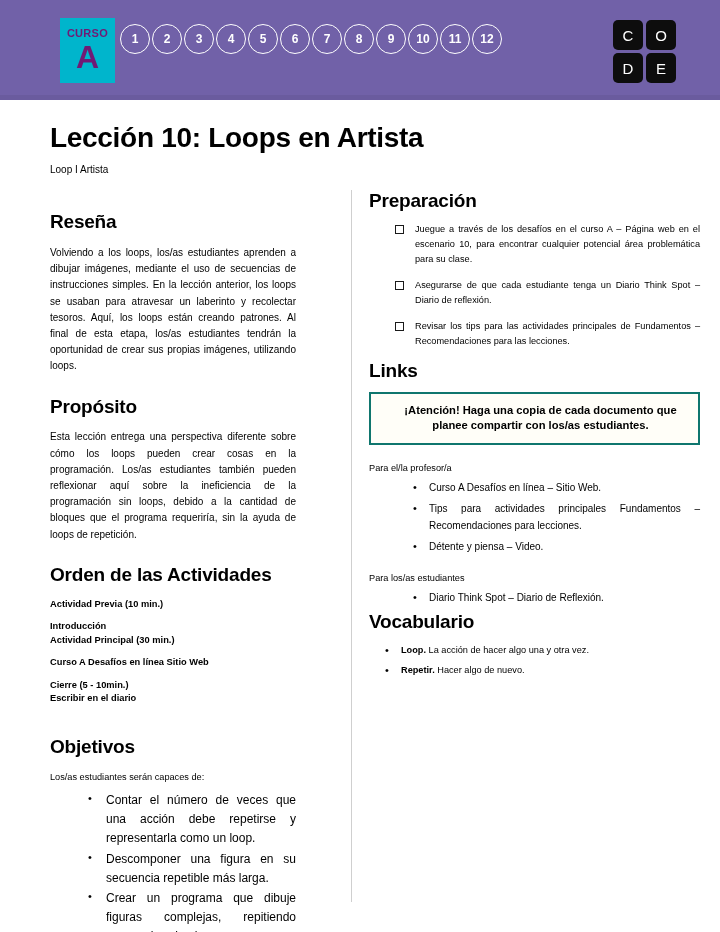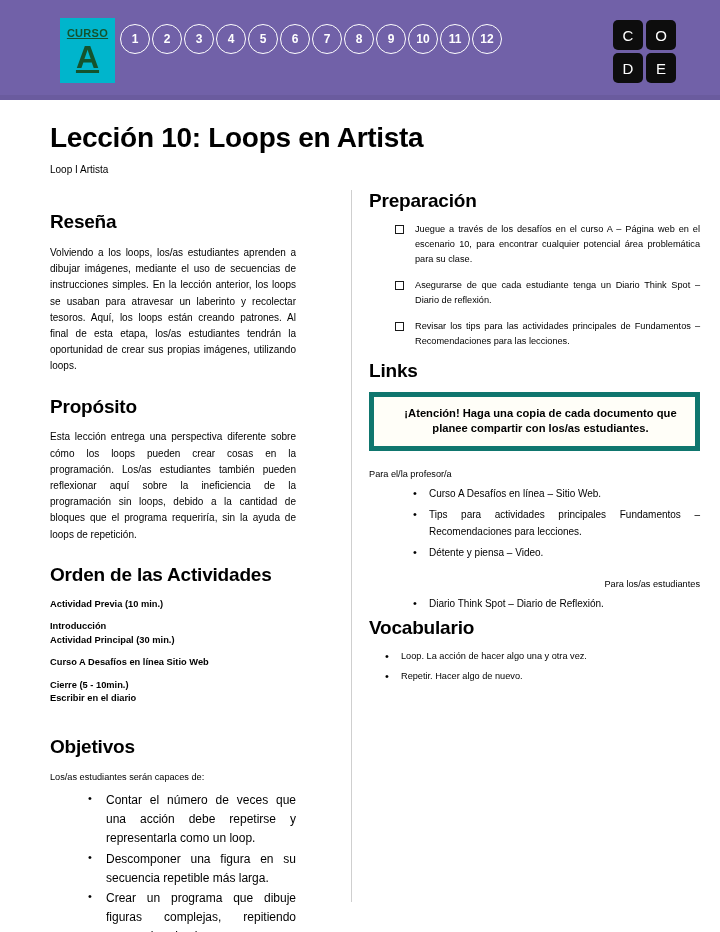--- a/index.html
+++ b/index.html
@@ -35,22 +35,21 @@
     position: absolute;
     left: 60px;
     top: 18px;
     width: 55px;
     height: 65px;
     background: #00b5cc;
     display: flex;
     flex-direction: column;
     align-items: center;
     justify-content: center;
-    color: #14532d;
-    text-decoration: underline;
+    color: #701a75;
   }
   .course-badge .curso-word {
     font-size: 11px;
     font-weight: bold;
     letter-spacing: 0.3px;
     line-height: 1;
     margin-bottom: 2px;
   }
   .course-badge .curso-letter {
     font-size: 32px;
@@ -222,39 +221,39 @@
     position: absolute;
     left: -20px;
     top: 3px;
     width: 7px;
     height: 7px;
     border: 1.1px solid #1a1a1a;
     background: #ffffff;
   }
 
   .attention-box {
-    border: 5px solid #0f766e;
+    border: 2px solid #0f766e;
     background: #fffef8;
     padding: 9px 12px 10px 24px;
     margin: 4px 0 16px 0;
   }
   .attention-text {
     font-size: 11.2px;
     font-weight: bold;
     line-height: 1.38;
     text-align: center;
     margin: 0;
   }
 
   .sub-label {
     font-size: 9.2px;
     line-height: 1.6;
     margin: 0 0 4px 0;
   }
-  .sub-label.second { margin-top: 16px; text-align: right; }
+  .sub-label.second { margin-top: 16px; }
 
   ul.link-bullets {
     margin: 0;
     padding: 0 0 0 60px;
     list-style: none;
   }
   ul.link-bullets li {
     position: relative;
     font-size: 10px;
     line-height: 1.62;
@@ -280,21 +279,21 @@
     line-height: 1.62;
     margin-bottom: 5px;
   }
   ul.vocab li::before {
     content: "\2022";
     position: absolute;
     left: -16px;
     top: -1px;
     font-size: 11px;
   }
-  .vocab-term { font-weight: normal; }
+  .vocab-term { font-weight: bold; }
 
   .spacer-vocab { margin-top: 26px; }
 </style>
 </head>
 <body>
 
 <div class="banner">
 
   <div class="course-badge">
     <div class="curso-word">CURSO</div>

